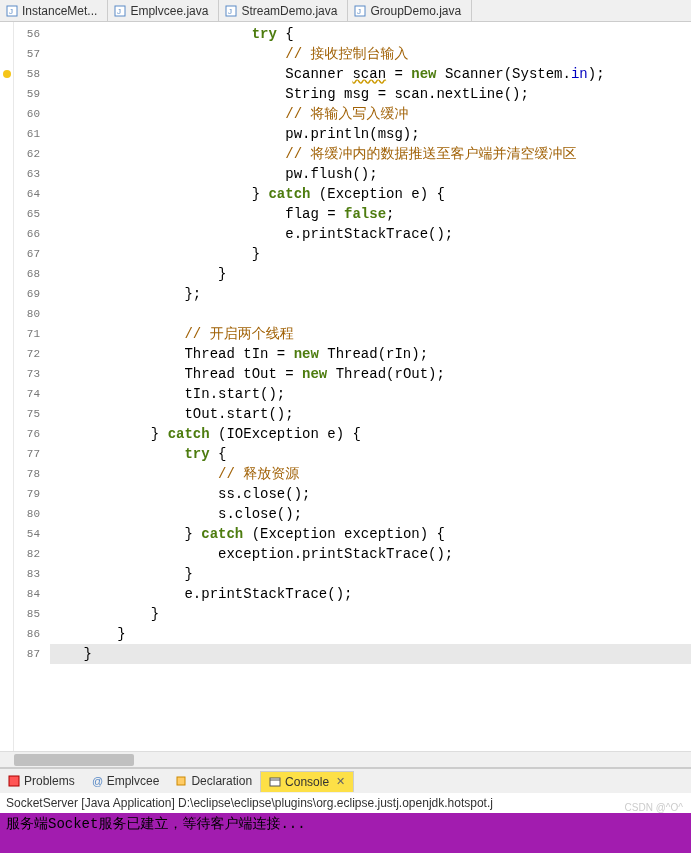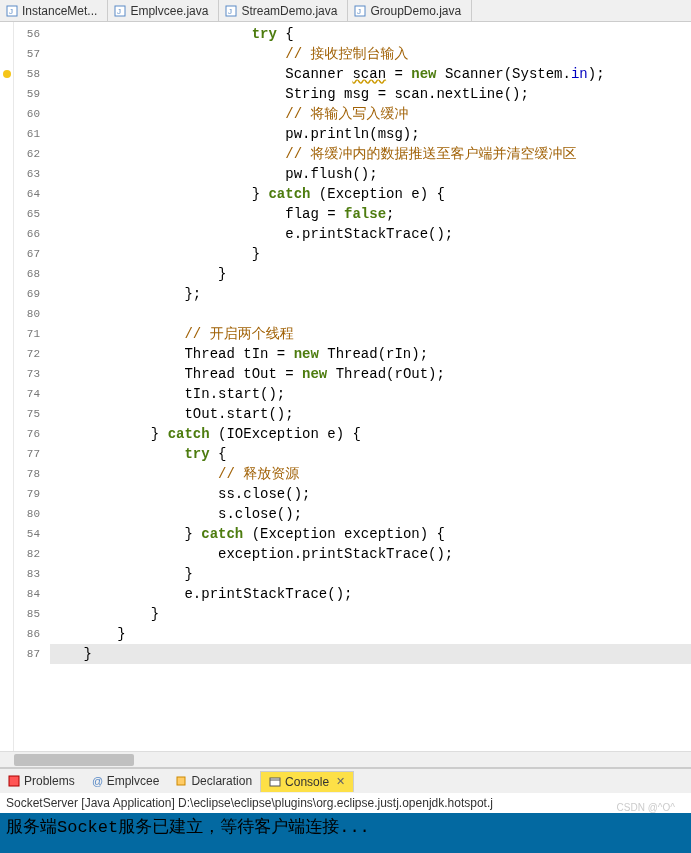--- a/index.html
+++ b/index.html
@@ -134,28 +134,28 @@
       font-size: 12px;
       color: #333;
       padding: 3px 6px;
       background: #fff;
       white-space: nowrap;
       overflow: hidden;
     }
     .console-body {
       padding: 2px 13px 8px 6px;
       font-family: Consolas, 'Courier New', monospace;
-      font-size: 17px;
-      background: #0369a1;
+      font-size: 14px;
+      background: #a21caf;
       color: #000;
       min-height: 40px;
     }
     .watermark {
       position: absolute;
-      right: 16px;
+      right: 8px;
       bottom: 40px;
       font-size: 10px;
       color: #ccc;
       font-family: Arial, sans-serif;
     }
   </style>
 </head>
 <body>
 
 <div class="tabs-bar">

